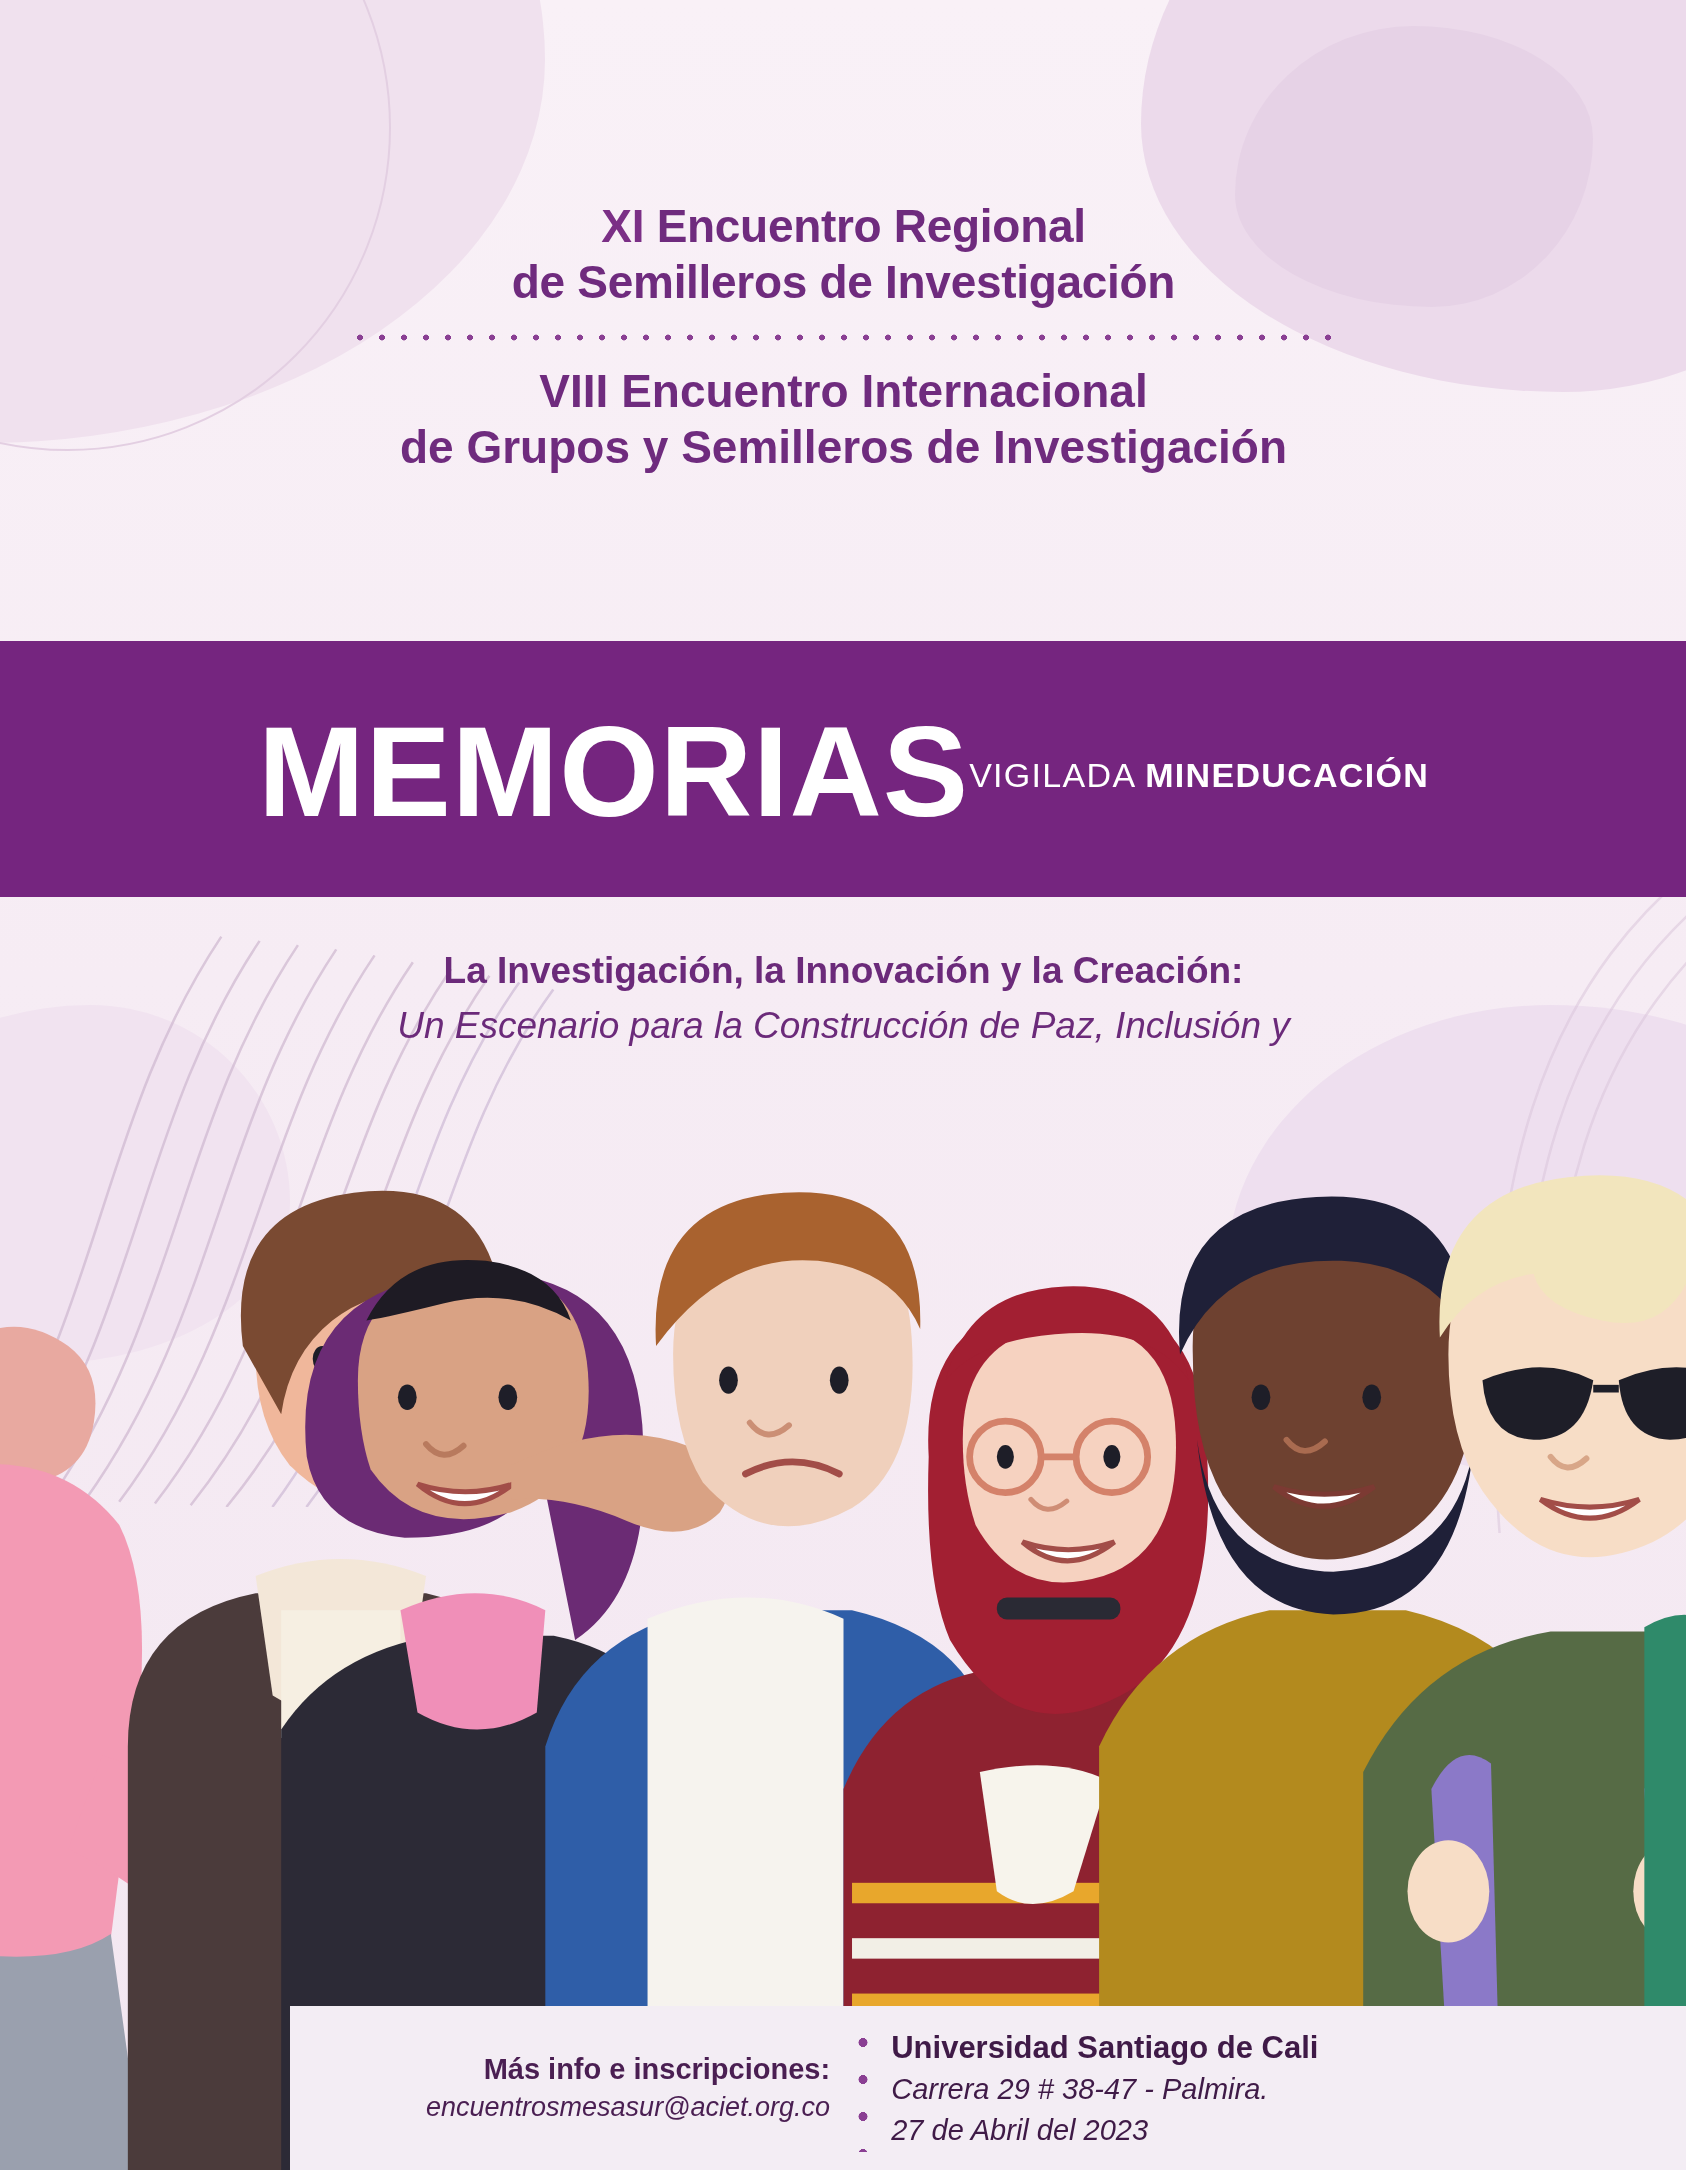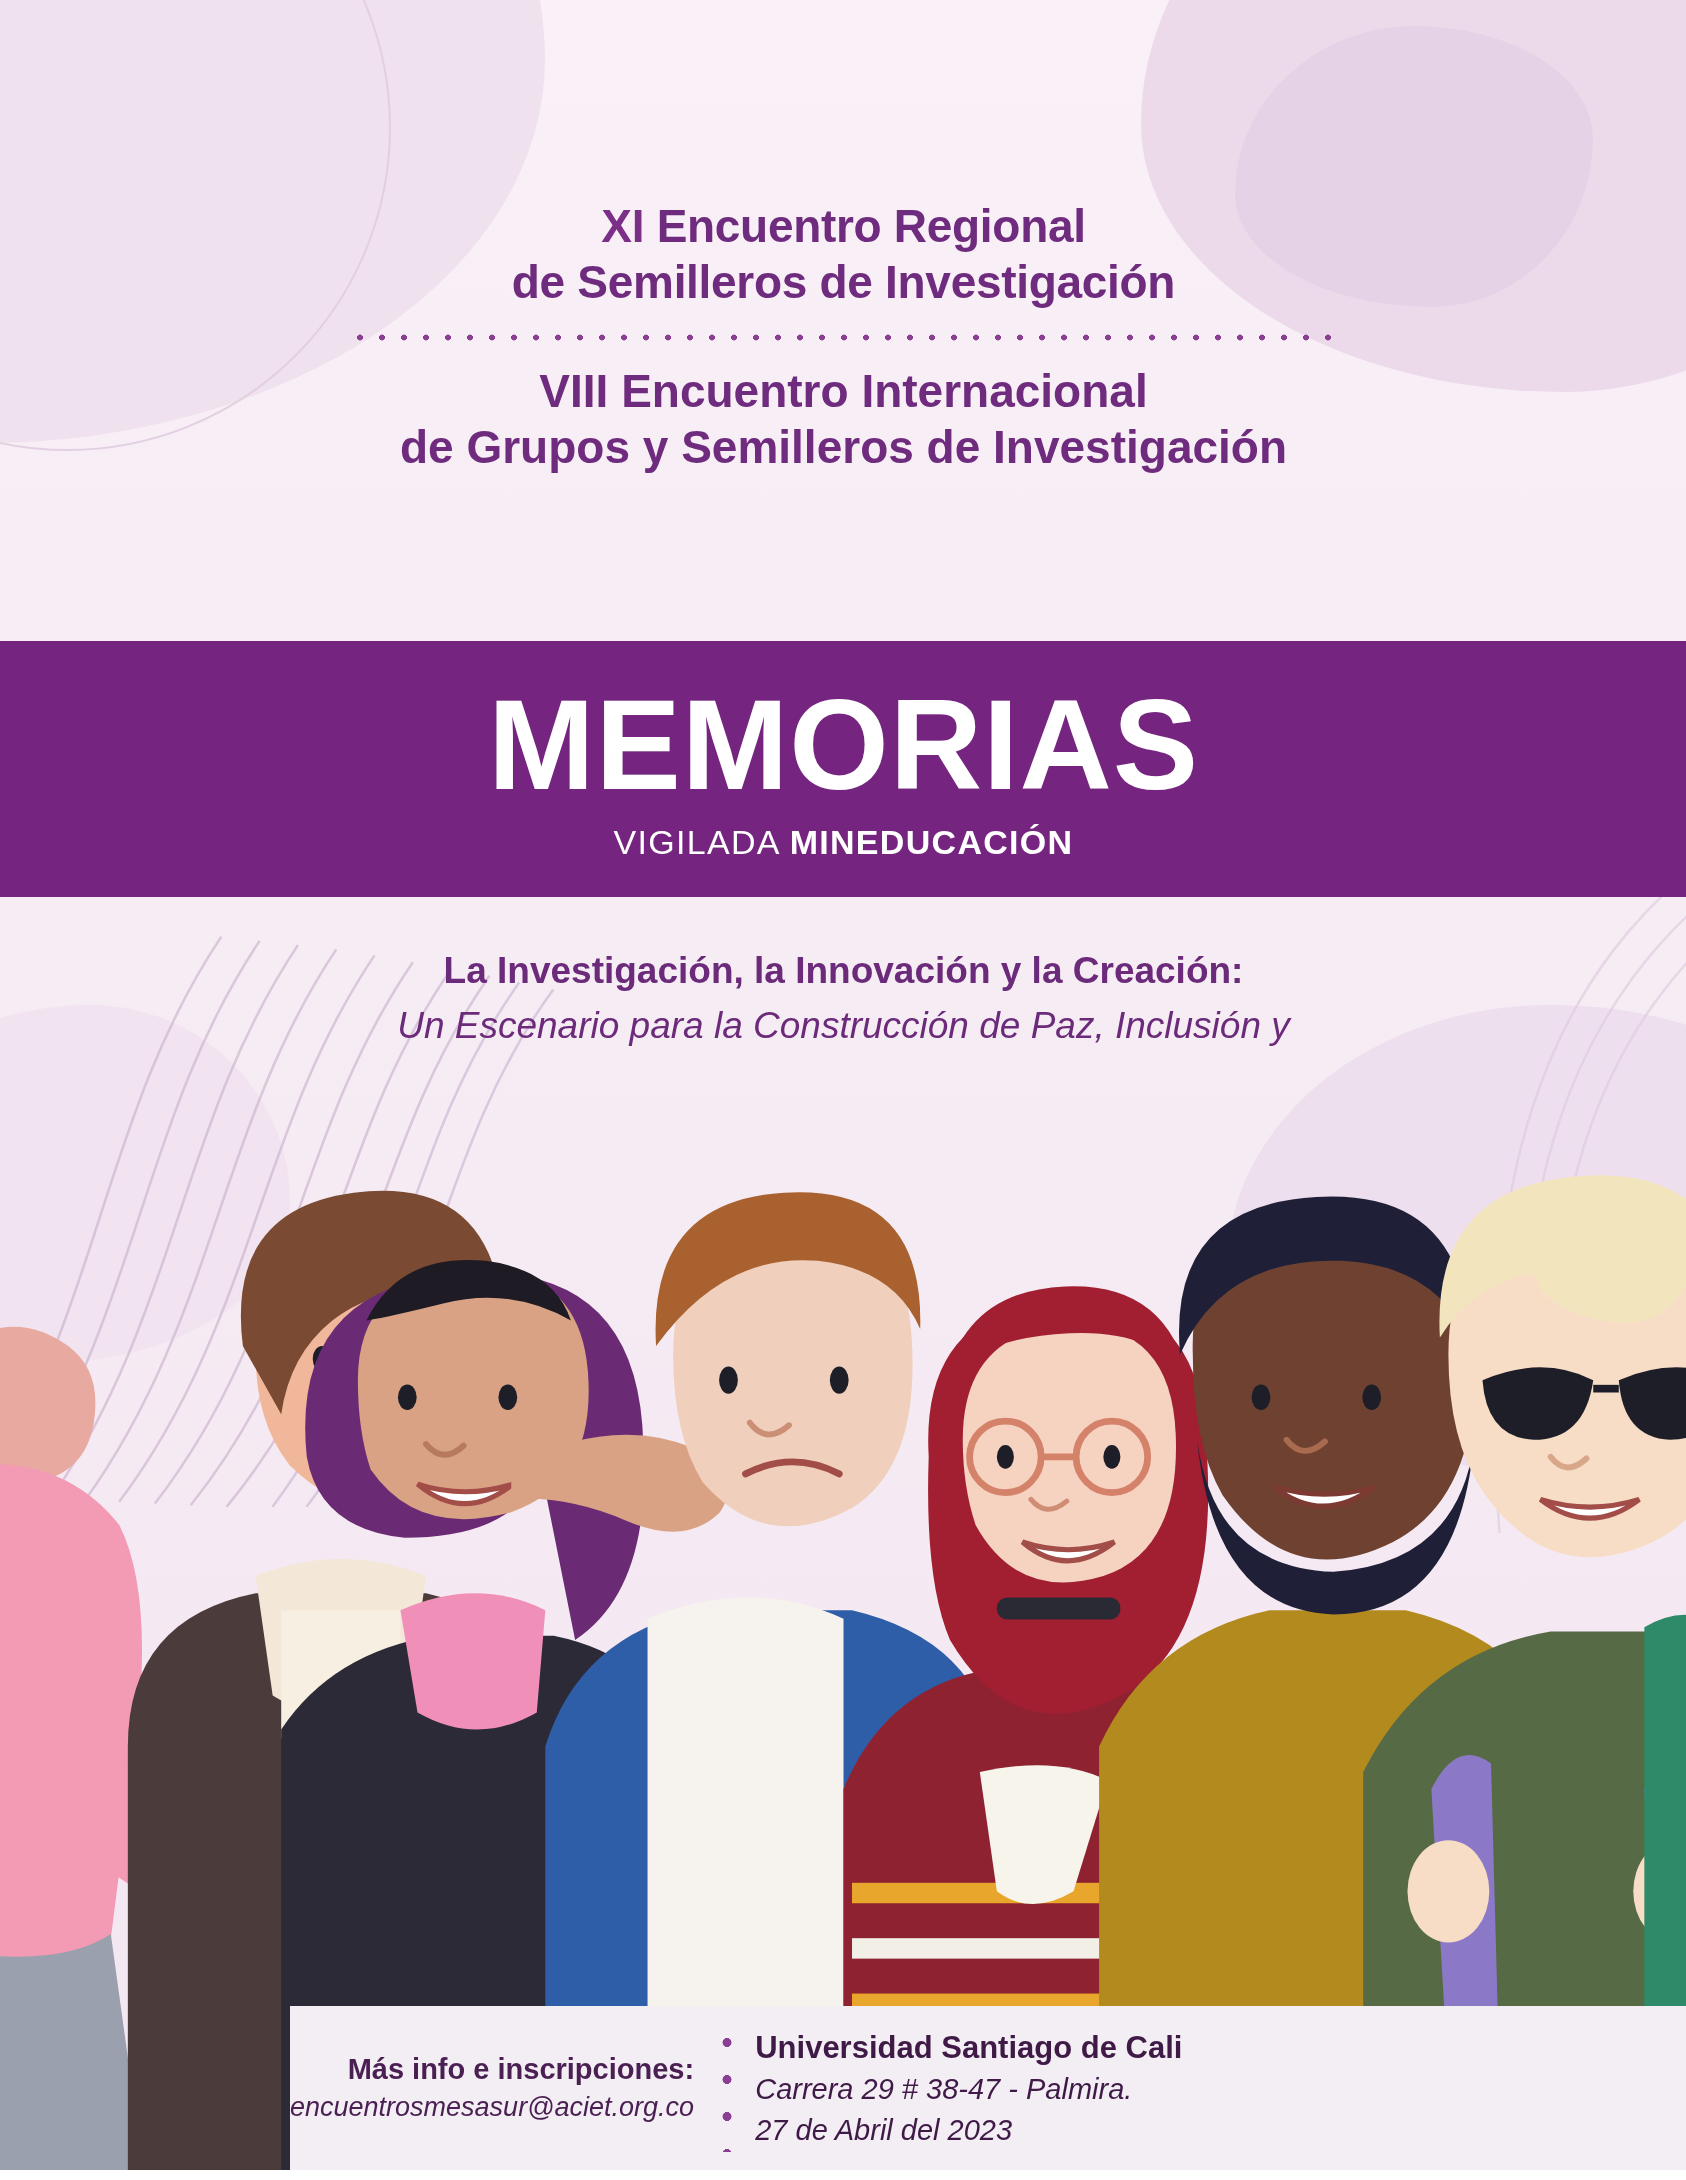--- a/index.html
+++ b/index.html
@@ -108,21 +108,21 @@
   }
 
   
   .banner {
     position: absolute;
     left: 0; right: 0;
     top: 641px;
     height: 256px;
     background: #75257f;
     display: flex;
-    flex-direction: column;
+    flex-direction: row;
     align-items: center;
     justify-content: center;
   }
   .memorias {
     color: #ffffff;
     font-size: 128px;
     font-weight: 800;
     letter-spacing: 0.9px;
     line-height: 1;
     margin-top: 5.1px;
@@ -166,20 +166,21 @@
   }
 
   
   .footer {
     position: absolute;
     left: 290px; right: 0; bottom: 0;
     height: 164px;
     background: #f3edf4;
     display: flex;
     align-items: center;
+    padding-left: 136px;
   }
   .foot-left {
     text-align: right;
     color: #4a1f52;
     padding-right: 22px;
   }
   .foot-left .l1 { font-size: 29px; font-weight: 700; line-height: 1.35; }
   .foot-left .l2 { font-size: 27px; font-style: italic; line-height: 1.35; }
   .foot-dots {
     width: 12px;

